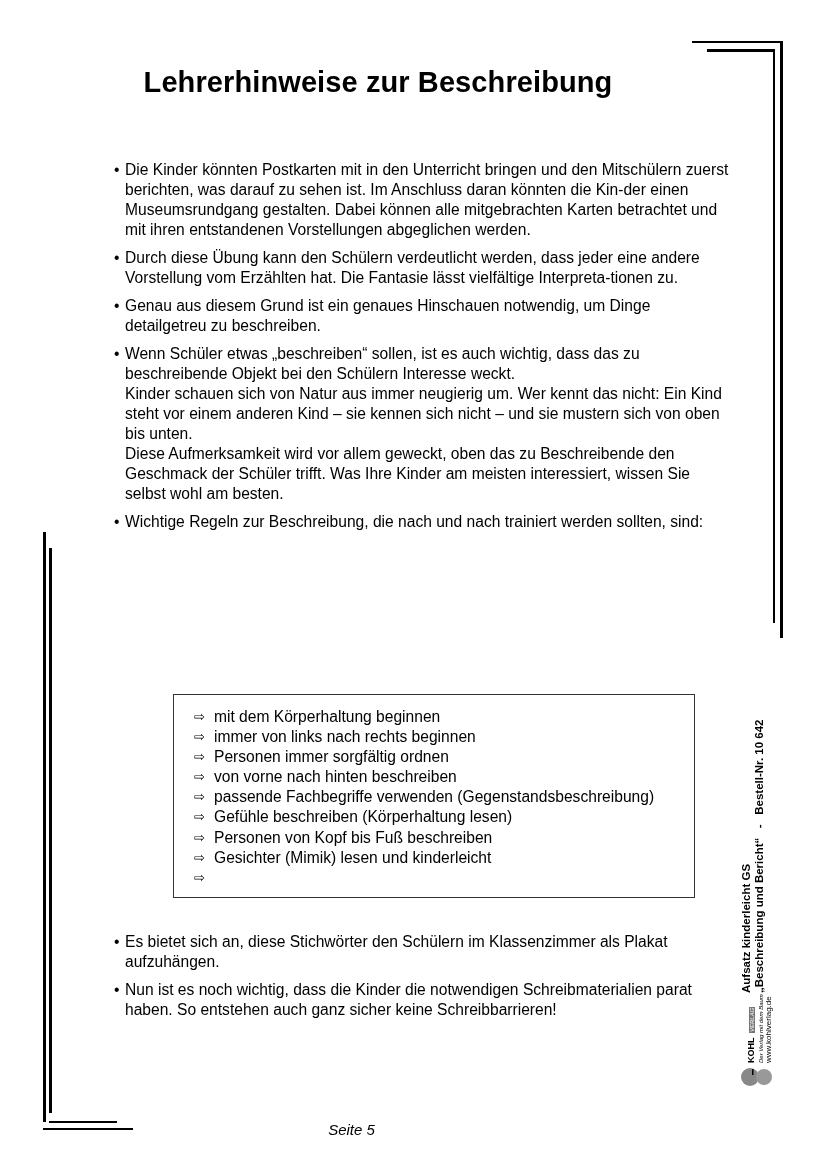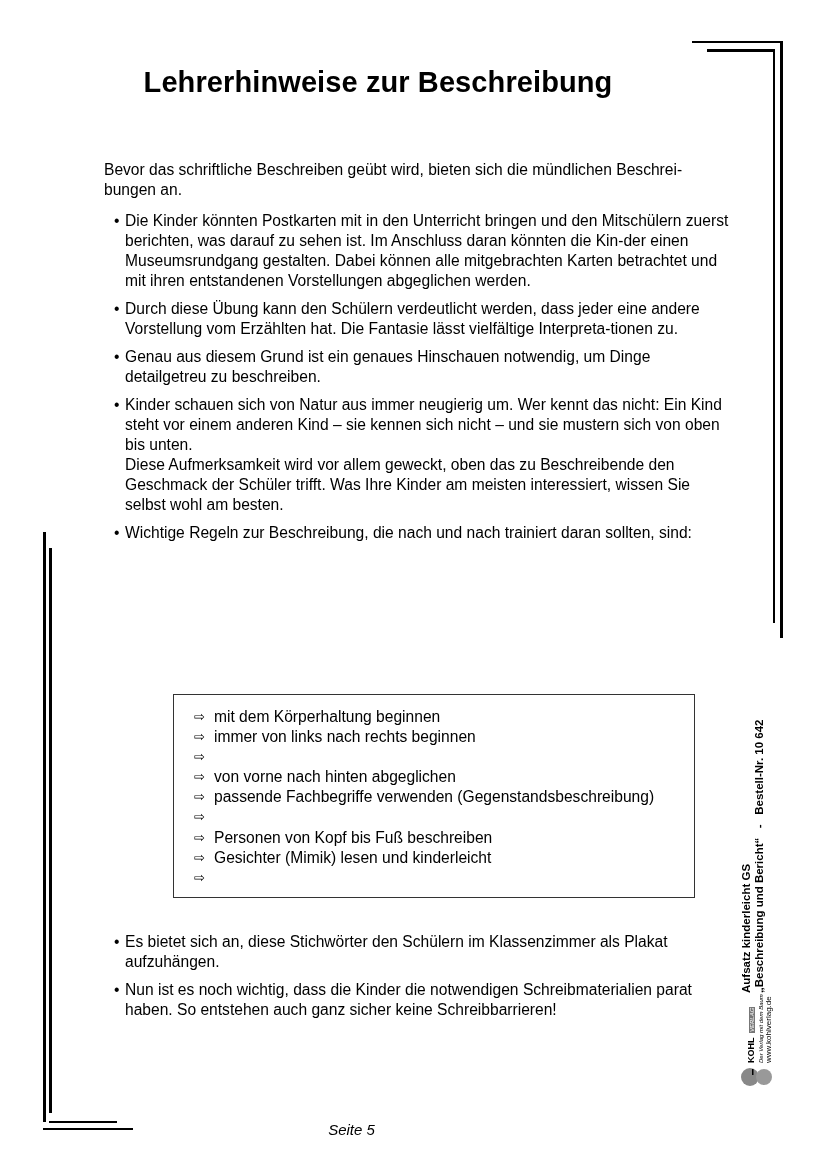--- a/index.html
+++ b/index.html
@@ -43,68 +43,70 @@
 <div class="frame-line" style="left:780px;top:41px;width:3px;height:597px;"></div>
 <div class="frame-line" style="left:773px;top:49px;width:2px;height:574px;"></div>
 <div class="frame-line" style="left:43px;top:532px;width:3px;height:590px;"></div>
 <div class="frame-line" style="left:49px;top:548px;width:3px;height:565px;"></div>
 <div class="frame-line" style="left:49px;top:1121px;width:68px;height:2px;"></div>
 <div class="frame-line" style="left:43px;top:1128px;width:90px;height:2px;"></div>
 
 <h1>Lehrerhinweise zur Beschreibung</h1>
 
 <div class="content">
-  <p class="intro">Bevor das schriftliche Beschreiben geübt wird, bieten sich die mündlichen Beschrei-bungen an.</p>
   <ul class="points" id="points">
       <li>
         <span class="bullet">•</span>
         <span class="para">Die Kinder könnten Postkarten mit in den Unterricht bringen und den Mitschülern zuerst berichten, was darauf zu sehen ist. Im Anschluss daran könnten die Kin-der einen Museumsrundgang gestalten. Dabei können alle mitgebrachten Karten betrachtet und mit ihren entstandenen Vorstellungen abgeglichen werden.</span>
       </li>
       <li>
         <span class="bullet">•</span>
         <span class="para">Durch diese Übung kann den Schülern verdeutlicht werden, dass jeder eine andere Vorstellung vom Erzählten hat. Die Fantasie lässt vielfältige Interpreta-tionen zu.</span>
       </li>
       <li>
         <span class="bullet">•</span>
         <span class="para">Genau aus diesem Grund ist ein genaues Hinschauen notwendig, um Dinge detailgetreu zu beschreiben.</span>
       </li>
       <li>
         <span class="bullet">•</span>
+        <span class="para">Wenn Schüler etwas „beschreiben“ sollen, ist es auch wichtig, dass das zu beschreibende Objekt bei den Schülern Interesse weckt.</span>
         <span class="para">Kinder schauen sich von Natur aus immer neugierig um. Wer kennt das nicht: Ein Kind steht vor einem anderen Kind – sie kennen sich nicht – und sie mustern sich von oben bis unten.</span>
         <span class="para">Diese Aufmerksamkeit wird vor allem geweckt, oben das zu Beschreibende den Geschmack der Schüler trifft. Was Ihre Kinder am meisten interessiert, wissen Sie selbst wohl am besten.</span>
       </li>
       <li>
         <span class="bullet">•</span>
-        <span class="para">Wichtige Regeln zur Beschreibung, die nach und nach trainiert daran sollten, sind:</span>
+        <span class="para">Wichtige Regeln zur Beschreibung, die nach und nach trainiert werden sollten, sind:</span>
       </li>
     </ul>
 </div>
 
 <div class="rules-box" id="rules">
     <div class="rule">
       <span class="arrow">⇨</span>
       <span>mit dem Körperhaltung beginnen</span>
     </div>
     <div class="rule">
       <span class="arrow">⇨</span>
       <span>immer von links nach rechts beginnen</span>
     </div>
     <div class="rule">
       <span class="arrow">⇨</span>
+      <span>Personen immer sorgfältig ordnen</span>
     </div>
     <div class="rule">
       <span class="arrow">⇨</span>
-      <span>von vorne nach hinten abgeglichen</span>
+      <span>von vorne nach hinten beschreiben</span>
     </div>
     <div class="rule">
       <span class="arrow">⇨</span>
       <span>passende Fachbegriffe verwenden (Gegenstandsbeschreibung)</span>
     </div>
     <div class="rule">
       <span class="arrow">⇨</span>
+      <span>Gefühle beschreiben (Körperhaltung lesen)</span>
     </div>
     <div class="rule">
       <span class="arrow">⇨</span>
       <span>Personen von Kopf bis Fuß beschreiben</span>
     </div>
     <div class="rule">
       <span class="arrow">⇨</span>
       <span>Gesichter (Mimik) lesen und kinderleicht</span>
     </div>
     <div class="rule">

